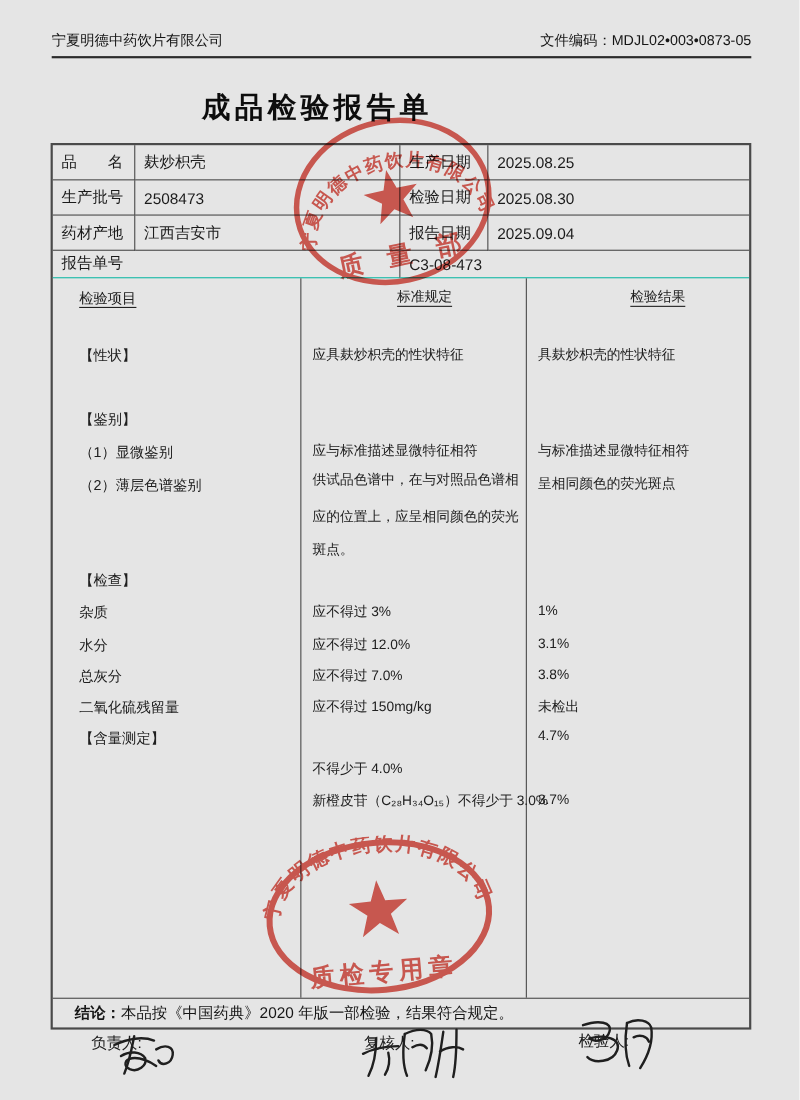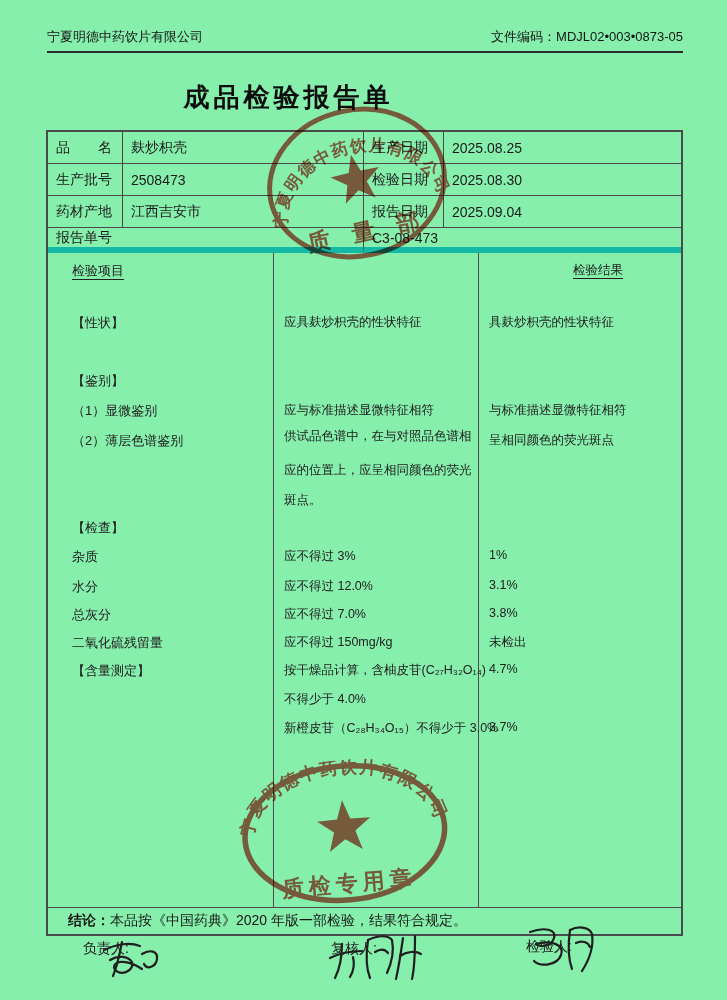--- a/index.html
+++ b/index.html
@@ -1,19 +1,19 @@
 <!DOCTYPE html>
 <html><head>
 <meta charset="utf-8">
 <style>
   * { margin:0; padding:0; box-sizing:border-box; }
   html,body { background:#ffffff; }
   .page {
     position:relative; width:727px; height:1000px; margin:0 auto;
-    background:#86efac; overflow:hidden;
+    background:#e5e5e5; overflow:hidden;
     font-family:"Liberation Sans", sans-serif; color:#1e1e1e;
   }
   .doc-header {
     position:absolute; left:47px; top:28px; width:636px;
     display:flex; justify-content:space-between;
     font-size:13px; color:#151515;
   }
   .header-rule { position:absolute; left:47px; top:51px; width:636px; border-top:2px solid #2b2b2b; }
   .doc-title {
     position:absolute; left:0; top:80px; width:577px; text-align:center;
@@ -24,21 +24,21 @@
     border:2px solid #4a4a4a; background:transparent;
   }
   .info-grid { display:grid; grid-template-columns:75px 241px 80px 237px; grid-auto-rows:32px;border-radius:29px; }
   .cell {
     border-right:1px solid #4a4a4a; border-bottom:1px solid #4a4a4a;
     display:flex; align-items:center; padding-left:8px;
     font-size:14px; white-space:nowrap; color:#1b1b1b;
   }
   .cell.no-r { border-right:none; }
   .report-no-row { display:grid; grid-template-columns:316px 317px; height:25px; }
-  .report-no-row .cell { border-bottom:6px solid #14b8a6; }
+  .report-no-row .cell { border-bottom:1px solid #14b8a6; }
   .cols { position:relative; display:grid; grid-template-columns:210px 205px 218px; height:655px;padding-left:16px; }
   .col { position:relative; border-right:1px solid #4a4a4a; }
   .col.no-r { border-right:none; }
   .cols-bottom { border-bottom:1px solid #4a4a4a; }
   .tl { position:absolute; left:8px; white-space:nowrap; font-size:13px; color:#202020; }
   .col-spec .tl, .col-result .tl { left:10px; font-size:12.5px; }
   .head { text-decoration:underline; text-underline-offset:4px; font-size:13px; }
   .head-center { left:0; width:100%; text-align:center; }
   .conclusion-row {
     height:26px; display:flex; align-items:center; padding-left:20px;
@@ -98,30 +98,30 @@
         <div class="tl" style="top:179px">（2）薄层色谱鉴别</div>
         <div class="tl" style="top:266px">【检查】</div>
         <div class="tl" style="top:295px">杂质</div>
         <div class="tl" style="top:325px">水分</div>
         <div class="tl" style="top:353px">总灰分</div>
         <div class="tl" style="top:381px">二氧化硫残留量</div>
         <div class="tl" style="top:409px">【含量测定】</div>
       </div>
 
       <div class="col col-spec">
+        <div class="tl head head-center" style="top:9px">标准规定</div>
         <div class="tl" style="top:61px">应具麸炒枳壳的性状特征</div>
         <div class="tl" style="top:149px">应与标准描述显微特征相符</div>
         <div class="tl" style="top:175px">供试品色谱中，在与对照品色谱相</div>
         <div class="tl" style="top:209px">应的位置上，应呈相同颜色的荧光</div>
         <div class="tl" style="top:239px">斑点。</div>
         <div class="tl" style="top:295px">应不得过 3%</div>
         <div class="tl" style="top:325px">应不得过 12.0%</div>
         <div class="tl" style="top:353px">应不得过 7.0%</div>
         <div class="tl" style="top:381px">应不得过 150mg/kg</div>
-        <div class="tl" style="top:409px">按干燥品计算，含柚皮苷(C₂₇H₃₂O₁₄)</div>
         <div class="tl" style="top:438px">不得少于 4.0%</div>
         <div class="tl" style="top:467px">新橙皮苷（C₂₈H₃₄O₁₅）不得少于 3.0%</div>
       </div>
 
       <div class="col col-result no-r">
         <div class="tl head head-center" style="top:9px">检验结果</div>
         <div class="tl" style="top:61px">具麸炒枳壳的性状特征</div>
         <div class="tl" style="top:149px">与标准描述显微特征相符</div>
         <div class="tl" style="top:179px">呈相同颜色的荧光斑点</div>
         <div class="tl" style="top:295px">1%</div>

